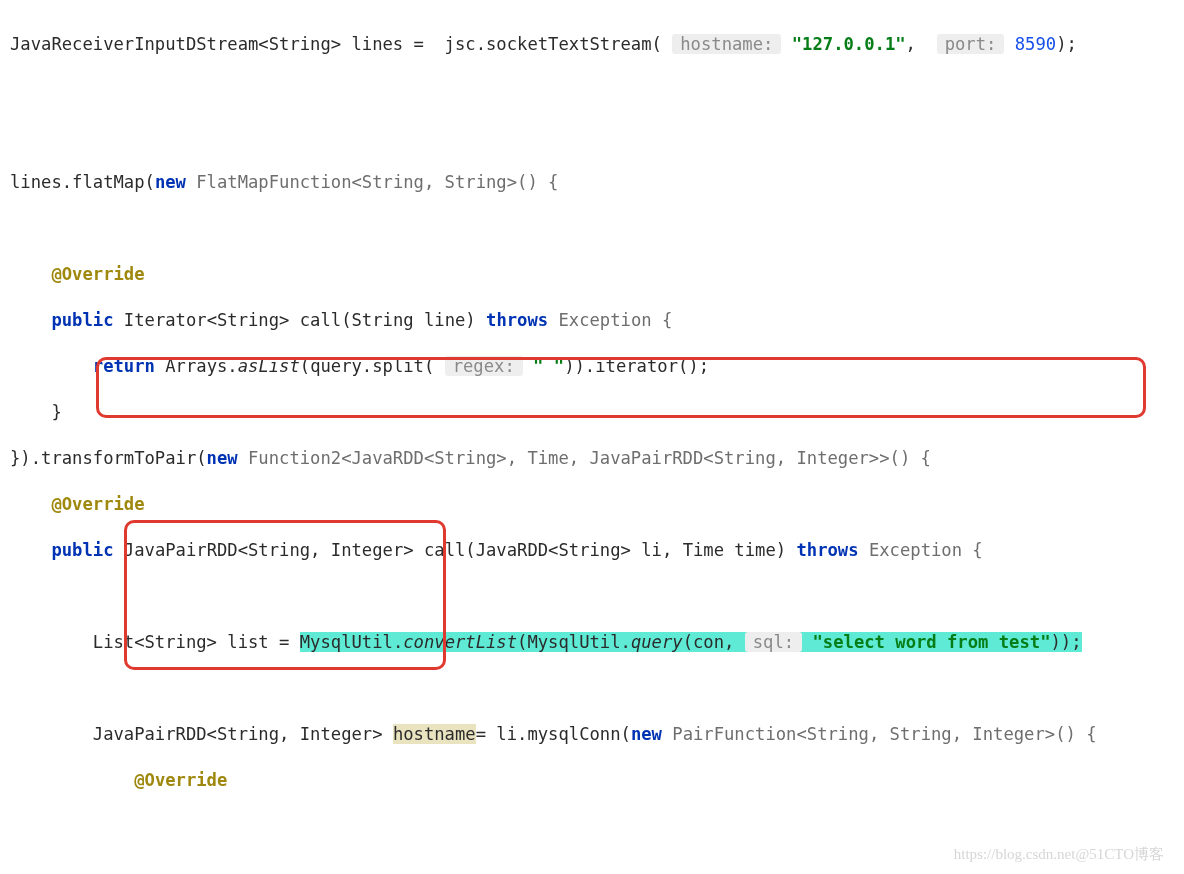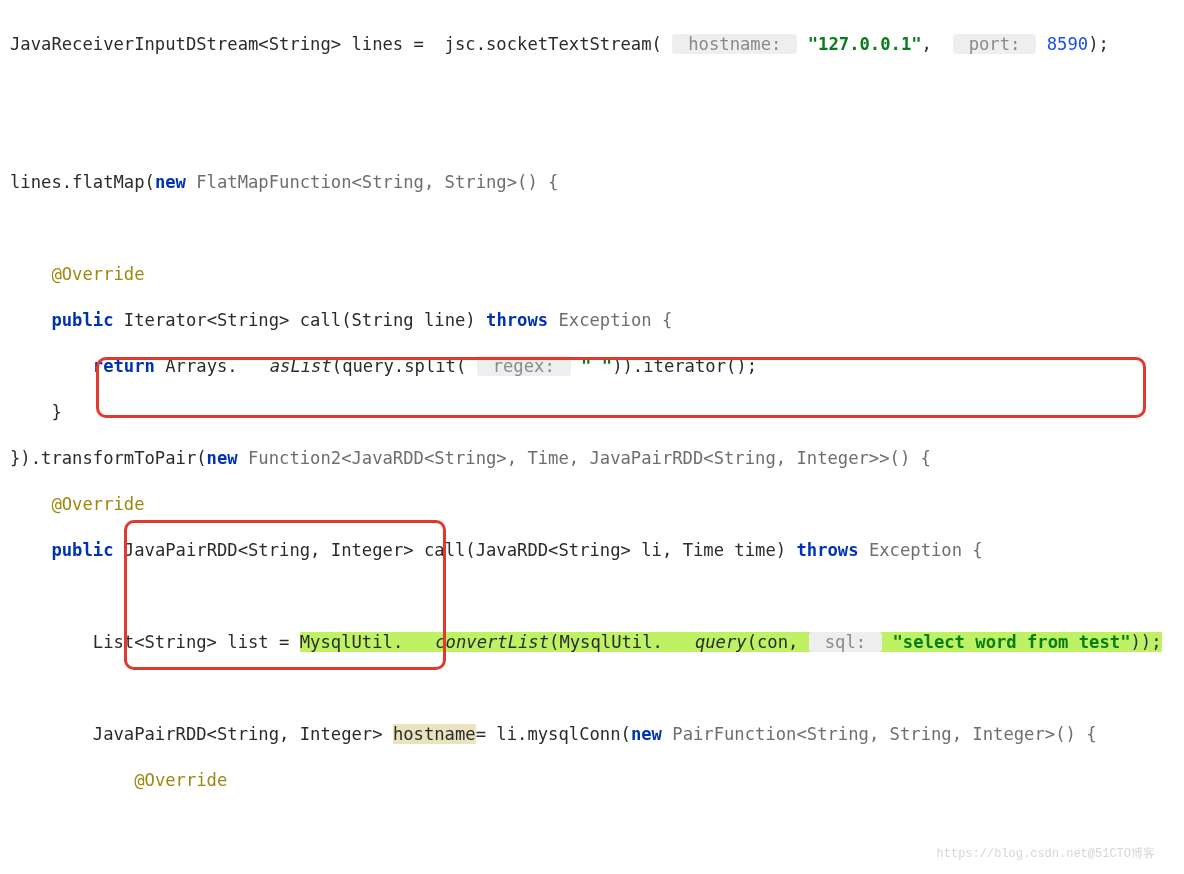--- a/index.html
+++ b/index.html
@@ -16,24 +16,24 @@
     position: relative;
   }
   .editor {
     padding: 10px 10px 10px 10px;
     white-space: pre;
     position: relative;
   }
   .k    { color: #0033b3; font-weight: bold; margin-top: 30px; }   
   .s    { color: #067d17; font-weight: bold; }   
   .num  { color: #1750eb; }                      
-  .hint { color: #8a8a8a; background:#eeeeee; padding:0 16px; border-radius:3px;}
-  .ann  { color: #9e880d; font-weight: normal; }   
-  .it   { font-style: italic; margin-left: 32px; }
-  .hl   { background:#bef264;text-align:right; }
+  .hint { color: #8a8a8a; background:#eeeeee; padding:0 8px; border-radius:3px;}
+  .ann  { color: #9e880d; font-weight: bold; }   
+  .it   { font-style: italic; }
+  .hl   { background:#5eead4;text-align:right; }
   .hl2  { background:#e9e3c0; }
   .wav  { text-decoration: underline wavy #c69b00; text-decoration-skip-ink: none;}
   .gray { color:#6e6e6e;}
   .line { display:block; min-height:23px;}
   .box1 {
     position:absolute;
     border:3px solid #e03a30;
     border-radius:10px;
     left:96px; top:357px;
     width:1044px; height:55px;
@@ -42,24 +42,24 @@
   .box2 {
     position:absolute;
     border:3px solid #e03a30;
     border-radius:10px;
     left:124px; top:520px;
     width:316px; height:144px;
     pointer-events:none;
   }
   .wm {
     position:absolute;
-    right:29px; bottom:8px;
+    right:20px; bottom:8px;
     color:#d6d6d6;
-    font-size:12px;
-    font-family: Liberation Mono, monospace;
+    font-size:15px;
+    font-family: Liberation Serif, serif;
     pointer-events:none;
   }
 </style>
 </head>
 <body>
 
 <div class="editor">
 <span class="line"><span>JavaReceiverInputDStream&lt;String&gt; lines =  jsc.socketTextStream( </span><span class="hint">hostname:</span> <span class="s">"127.0.0.1"</span><span>,  </span><span class="hint">port:</span> <span class="num">8590</span><span>);</span></span>
 <span class="line"></span>
 <span class="line"></span>

